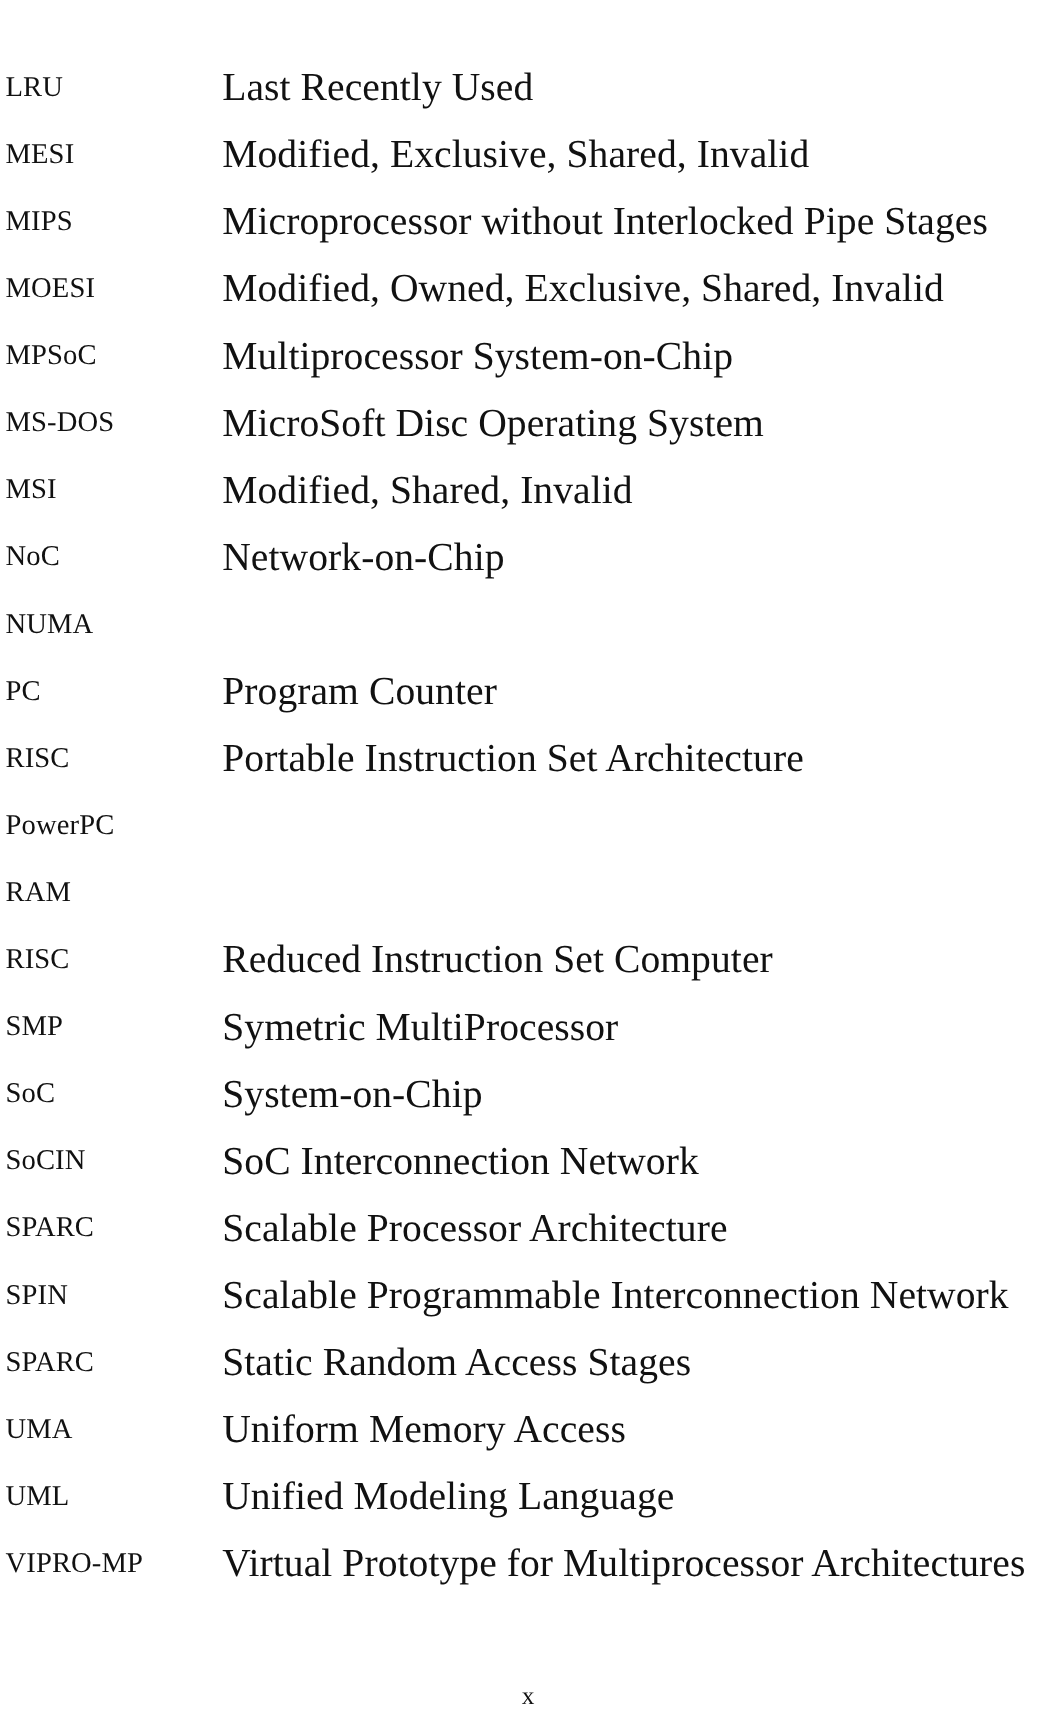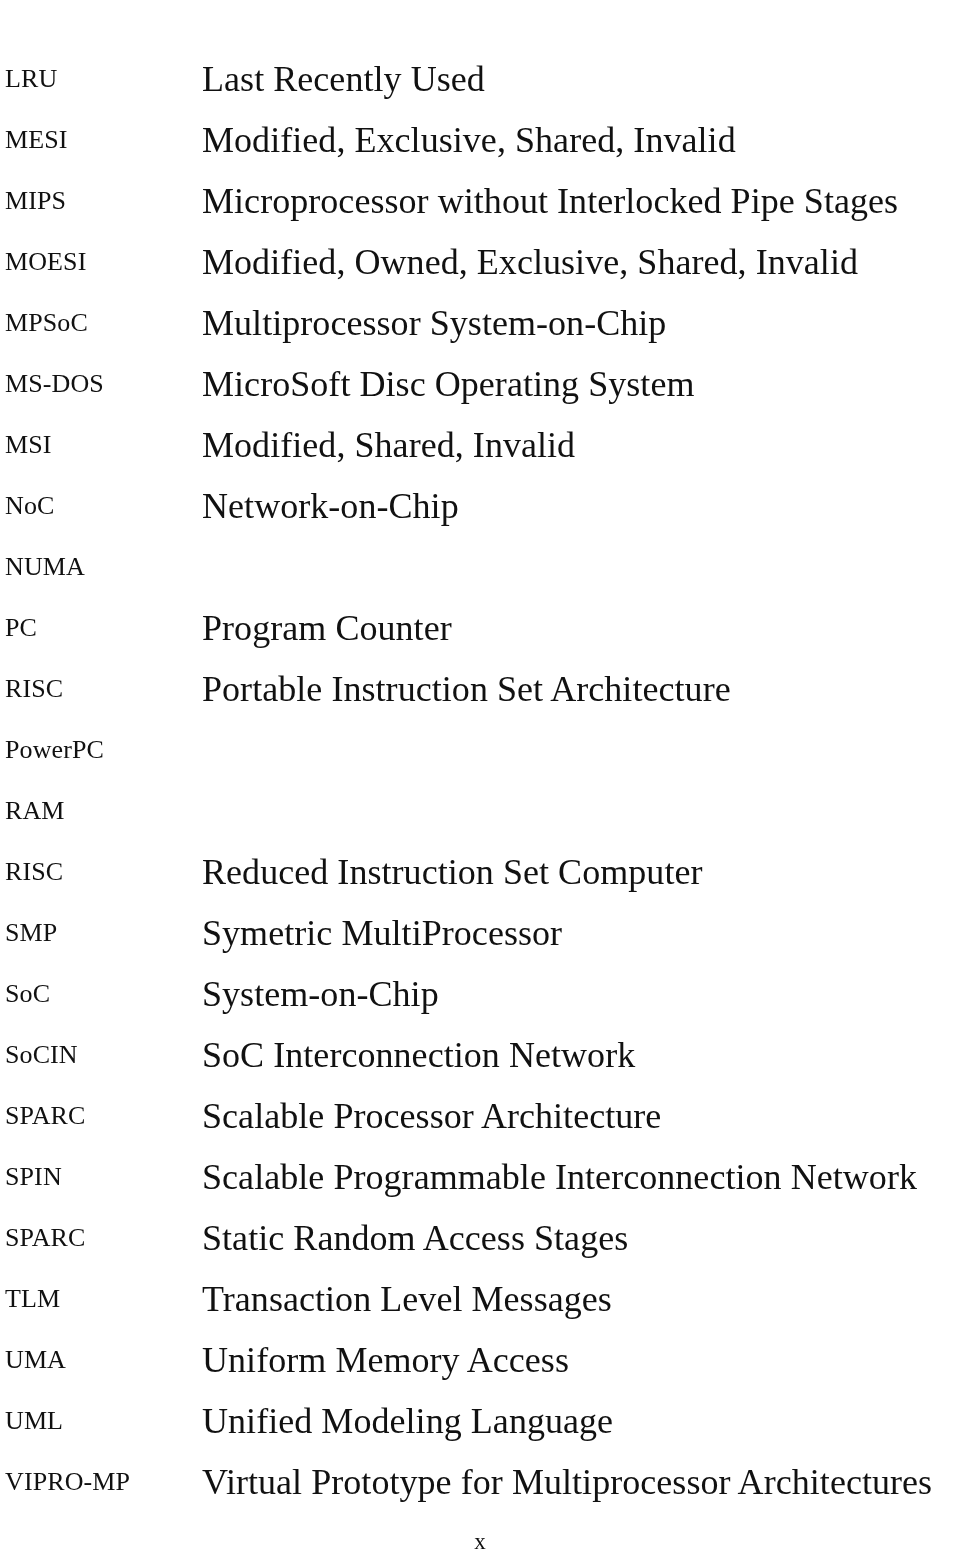--- a/index.html
+++ b/index.html
@@ -141,24 +141,20 @@
     </div>
     <div class="glossary-row">
       <span class="term">SPIN</span>
       <span class="definition">Scalable Programmable Interconnection Network</span>
     </div>
     <div class="glossary-row">
       <span class="term">SPARC</span>
       <span class="definition">Static Random Access Stages</span>
     </div>
     <div class="glossary-row">
-      <span class="term">TLM</span>
-      <span class="definition">Transaction Level Messages</span>
-    </div>
-    <div class="glossary-row">
       <span class="term">UMA</span>
       <span class="definition">Uniform Memory Access</span>
     </div>
     <div class="glossary-row">
       <span class="term">UML</span>
       <span class="definition">Unified Modeling Language</span>
     </div>
     <div class="glossary-row">
       <span class="term">VIPRO-MP</span>
       <span class="definition">Virtual Prototype for Multiprocessor Architectures</span>

